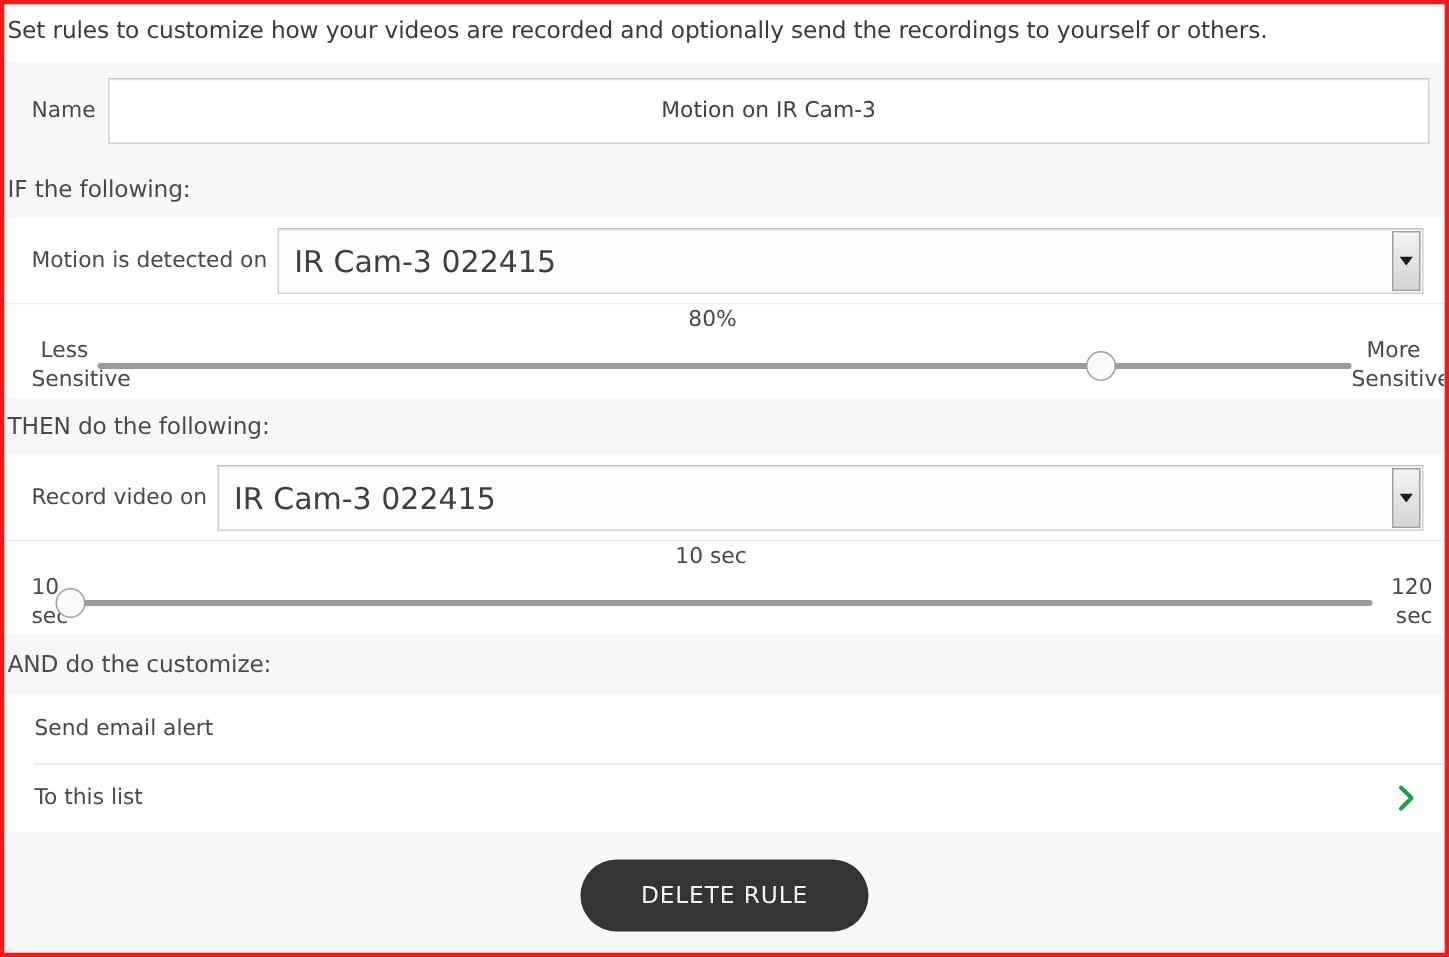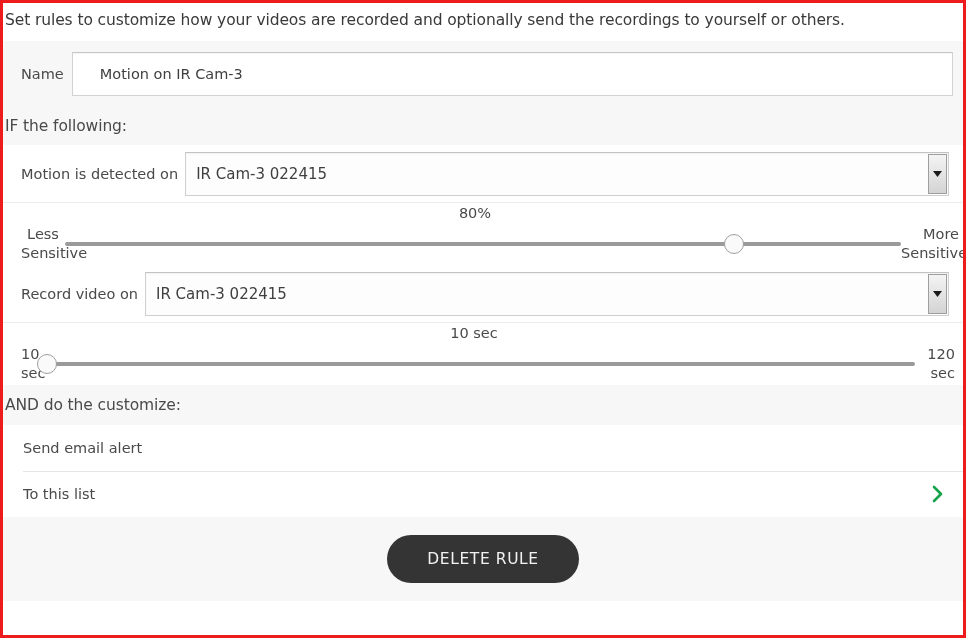--- a/index.html
+++ b/index.html
@@ -72,20 +72,21 @@
     box-sizing: border-box;
     border: 1px solid #d2d2d2;
     border-top-color: #c6c6c6;
     background: #ffffff;
     font-size: 14.5px;
     color: #3f3f3f;
     padding: 0 27px;
     font-family: "DejaVu Sans", "Liberation Sans", sans-serif;
     outline: none;
     box-shadow: inset 0 1px 1px rgba(0,0,0,0.045);
+    text-align: center;
   }
 
   
   .select-row {
     background: #ffffff;
     height: 58px;
     display: flex;
     align-items: center;
     padding: 0 14px 0 18px;
     box-sizing: border-box;
@@ -107,21 +108,21 @@
     inset: 0;
     border: 1px solid #cfcfcf;
     border-top-color: #c3c3c3;
     background: #fdfdfd;
     box-sizing: border-box;
     box-shadow: inset 0 1px 2px rgba(0,0,0,0.05);
     display: flex;
     align-items: center;
   }
   .select-value {
-    font-size: 15px;
+    font-size: 20px;
     color: #3f3f3f;
     padding-left: 10px;
     white-space: nowrap;
   }
   .select-arrow {
     position: absolute;
     top: 2px;
     right: 2px;
     bottom: 2px;
     width: 19px;
@@ -159,21 +160,21 @@
     display: flex;
     align-items: center;
   }
   .slider-cap {
     font-size: 14.5px;
     color: #4a4a4a;
     line-height: 19px;
     white-space: nowrap;
   }
   .slider-cap.left  { width: 62px; padding-left: 18px; box-sizing: border-box; text-align: center; }
-  .slider-cap.right { width: 62px; padding-right: 4px; box-sizing: border-box; text-align: right; }
+  .slider-cap.right { width: 62px; padding-right: 16px; box-sizing: border-box; text-align: right; }
   .slider-cap.left-narrow  { width: 44px; padding-left: 18px; box-sizing: border-box; text-align: left; }
   .slider-cap.right-narrow { width: 48px; padding-right: 8px; box-sizing: border-box; text-align: right; }
   .track-area {
     position: relative;
     flex: 1;
     height: 32px;
   }
   .track {
     position: absolute;
     top: 50%;
@@ -283,20 +284,21 @@
           <div class="track"></div>
           <div class="thumb" id="sens-thumb" style="left: 80%;"></div>
         </div>
         <div class="slider-cap right">
           <div>More</div>
           <div>Sensitive</div>
         </div>
       </div>
     </div>
 
+    <div class="section-head" style="height:38px;">THEN do the following:</div>
 
     <div class="select-row">
       <span class="select-label">Record video on</span>
       <div class="select-wrap">
         <div class="select-box">
           <span class="select-value">IR Cam-3 022415</span>
         </div>
         <div class="select-arrow">
           <svg width="9" height="6" viewBox="0 0 9 6" aria-hidden="true">
             <path d="M0 0 L9 0 L4.5 6 Z" fill="#1a1a1a"></path>

